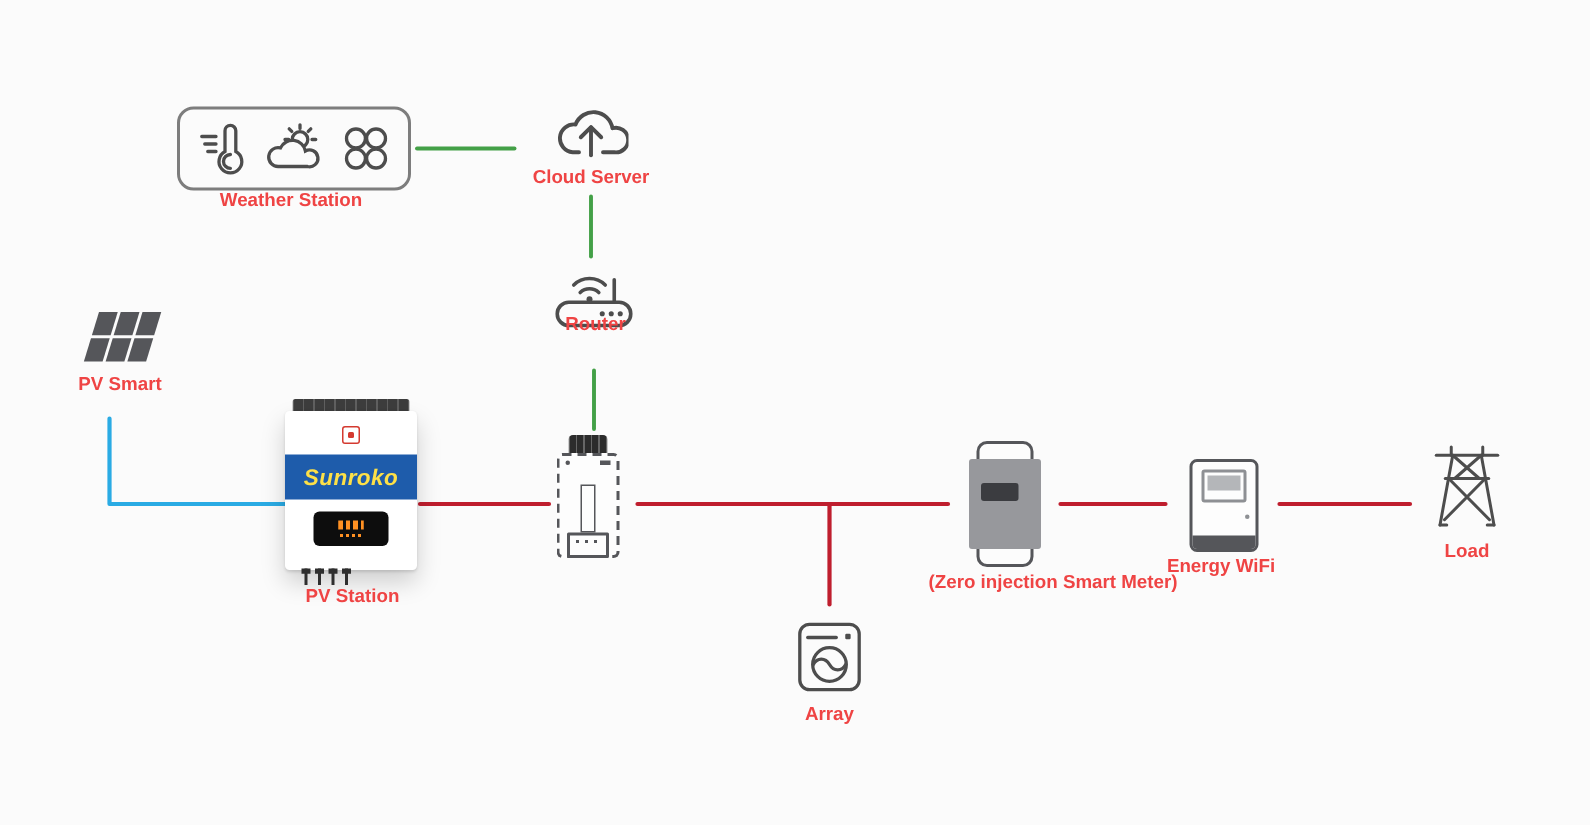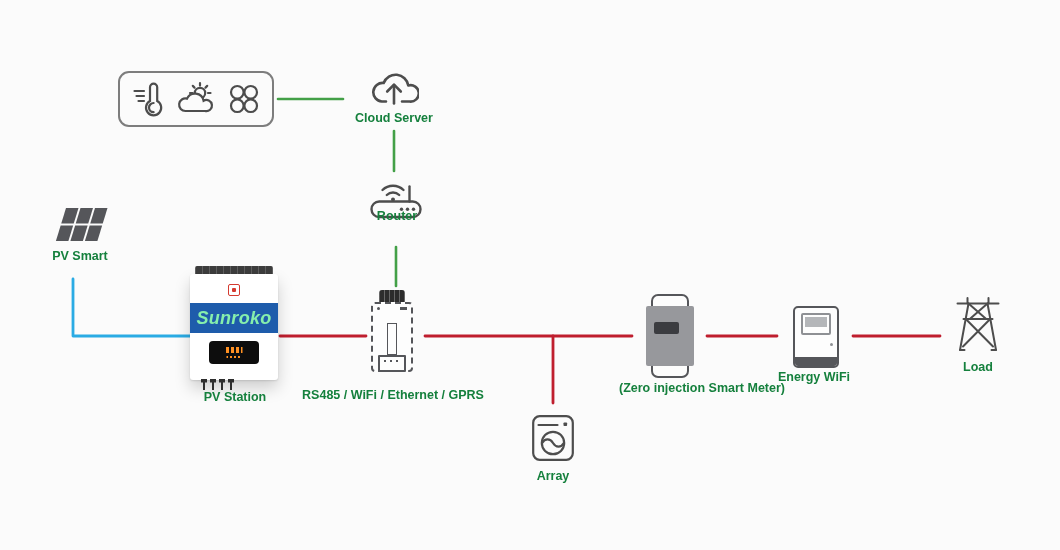--- a/index.html
+++ b/index.html
@@ -1,36 +1,36 @@
 <!DOCTYPE html>
 <html><head>
 <meta charset="utf-8">
 <style>
   html,body{margin:0;padding:0;background:#fbfbfb;font-family:"Liberation Sans",sans-serif;}
   .canvas{position:relative;width:1060px;height:550px;background:#fbfbfb;overflow:hidden;}
   .wires{position:absolute;left:0;top:0;width:1060px;height:550px;z-index:0;}
   .node{position:absolute;z-index:1;}
-  .lbl{position:absolute;z-index:2;font-size:12.5px;font-weight:bold;color:#15803d;text-align:center;line-height:1.15;}
+  .lbl{position:absolute;z-index:2;font-size:12.5px;font-weight:bold;color:#ef4444;text-align:center;line-height:1.15;}
 
   
   .wbox{left:118px;top:71px;width:152px;height:52px;border:2px solid #7d7d7d;border-radius:11px;
         background:#fbfbfb;display:flex;align-items:center;justify-content:space-evenly;}
 
   
   .inv{left:190px;top:266px;width:88px;}
   .inv-heatsink{margin:0 5px;height:8px;background:#3d3d3d;border-radius:2px 2px 0 0;
         background-image:repeating-linear-gradient(90deg,rgba(255,255,255,.18) 0 1px,transparent 1px 7px);}
   .inv-body{position:relative;height:106px;background:#fff;border-radius:3px;
         box-shadow:0 8px 16px rgba(0,0,0,.18),0 1px 2px rgba(0,0,0,.12);}
   .inv-logo{position:absolute;left:50%;top:10px;transform:translateX(-50%);width:10px;height:10px;
         border:1.5px solid #d43a30;border-radius:2px;}
   .inv-logo::after{content:"";position:absolute;left:2.5px;top:2.5px;width:4px;height:4px;background:#d43a30;border-radius:1px;}
   .inv-band{position:absolute;left:0;right:0;top:29px;height:30px;background:#1e5cab;
         display:flex;align-items:center;justify-content:center;}
-  .inv-brand{color:#86efac;font-weight:bold;font-style:italic;font-size:18px;letter-spacing:.3px;}
+  .inv-brand{color:#fde047;font-weight:bold;font-style:italic;font-size:15px;letter-spacing:.3px;}
   .inv-display{position:absolute;left:50%;top:67px;transform:translateX(-50%);width:50px;height:23px;
         background:#0d0d0d;border-radius:4px;}
   .inv-digits{position:absolute;left:50%;top:6px;transform:translateX(-50%);width:17px;height:6px;
         background:repeating-linear-gradient(90deg,#ff9022 0 3px,transparent 3px 5px);}
   .inv-dotrow{position:absolute;left:50%;top:15px;transform:translateX(-50%);width:15px;height:2px;
         background:repeating-linear-gradient(90deg,#ff9022 0 2px,transparent 2px 4px);}
   .pins{left:201px;top:379px;display:flex;gap:3px;}
   .pin{width:6px;height:11px;
        background:linear-gradient(#2e2e2e,#2e2e2e) top center/6px 3.5px no-repeat,
                   linear-gradient(#2e2e2e,#2e2e2e) center/2px 100% no-repeat;}
@@ -96,20 +96,21 @@
       <path d="M24 1.2 V3.6 M31.2 3.9 L29.5 5.6 M34.5 11 H32 M16.8 3.9 L18.5 5.6 M14 11 h2.5"></path>
       <path d="M9.5 29 a6.3 6.3 0 1 1 1.5 -12.4 a8.8 8.8 0 0 1 16.6 2.1 a5.6 5.6 0 1 1 1.4 10.3 Z" fill="#fbfbfb"></path>
     </svg>
     <svg width="34" height="34" viewBox="0 0 34 34" fill="none" stroke="#4d4d4d" stroke-width="2.2">
       <circle cx="10.3" cy="10.3" r="6.3"></circle>
         <circle cx="23.7" cy="10.3" r="6.3"></circle>
       <circle cx="10.3" cy="23.7" r="6.3"></circle>
         <circle cx="23.7" cy="23.7" r="6.3"></circle>
     </svg>
   </div>
+  <div class="lbl" style="left:108px;top:126px;width:172px;">Weather Station</div>
 
   <svg class="node" style="left:369px;top:64px;" width="50" height="46" viewBox="0 0 50 46" fill="none" stroke="#4d4d4d" stroke-width="2.6" stroke-linecap="round" stroke-linejoin="round">
     <path d="M17 37.5 h-4.2 A9.3 9.3 0 1 1 14.7 19 A12.8 12.8 0 0 1 39.3 21.5 A8.2 8.2 0 1 1 40.5 37.5 H33"></path>
     <path d="M25 39.5 V21"></path>
     <path d="M18.2 27.5 L25 20.7 L31.8 27.5"></path>
   </svg>
   <div class="lbl" style="left:333px;top:111px;width:122px;">Cloud Server</div>
 
   <svg class="node" style="left:366px;top:174px;" width="60" height="48" viewBox="0 0 60 48" fill="none" stroke="#4d4d4d" stroke-width="2.4" stroke-linecap="round">
     <path d="M16.5 16 a15 15 0 0 1 21 0"></path>
@@ -156,21 +157,20 @@
   </div>
   <div class="lbl" style="left:183px;top:390px;width:104px;">PV Station</div>
 
   <div class="node dongle">
     <div class="dg-cap"></div>
     <div class="dg-body">
       <div class="dg-slot"></div>
       <div class="dg-conn"></div>
     </div>
   </div>
-  <div class="lbl" style="left:300px;top:388px;width:186px;">RS485 / WiFi / Ethernet / GPRS</div>
 
   <div class="node smeter">
     <div class="sm-cap top"></div>
     <div class="sm-cap bot"></div>
     <div class="sm-body">
       <div class="sm-display"></div>
     </div>
   </div>
   <div class="lbl" style="left:565px;top:381px;width:220px;text-align:right;">(Zero injection Smart Meter)</div>
 

